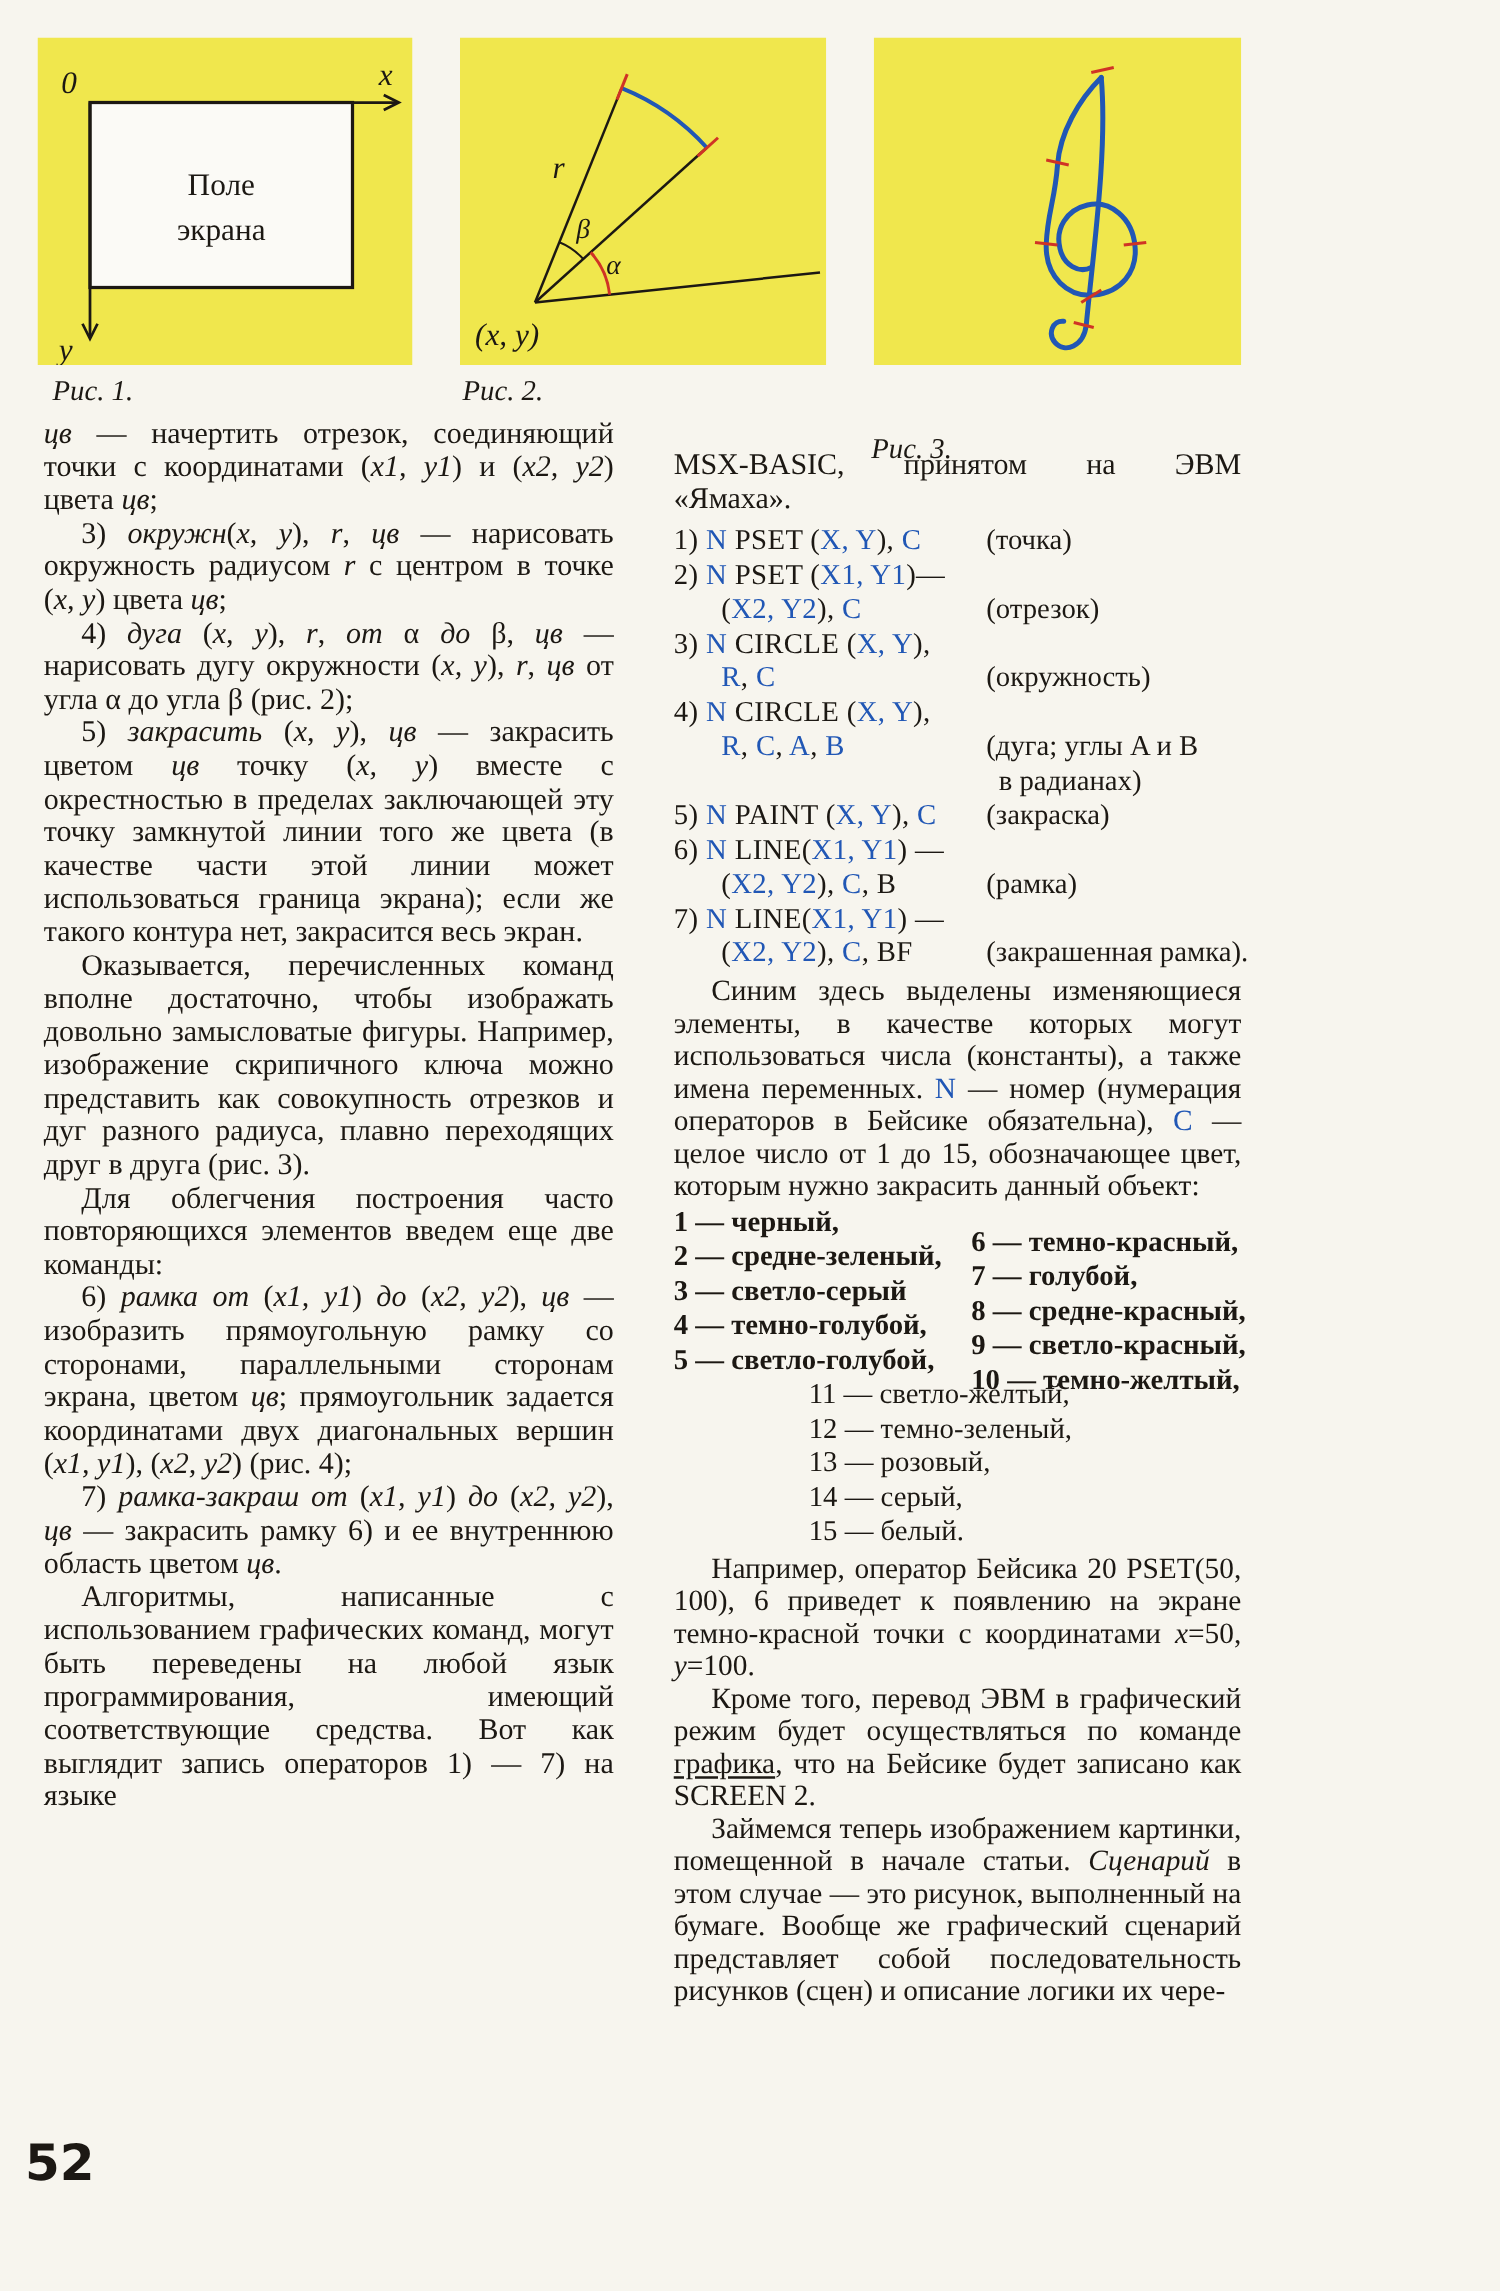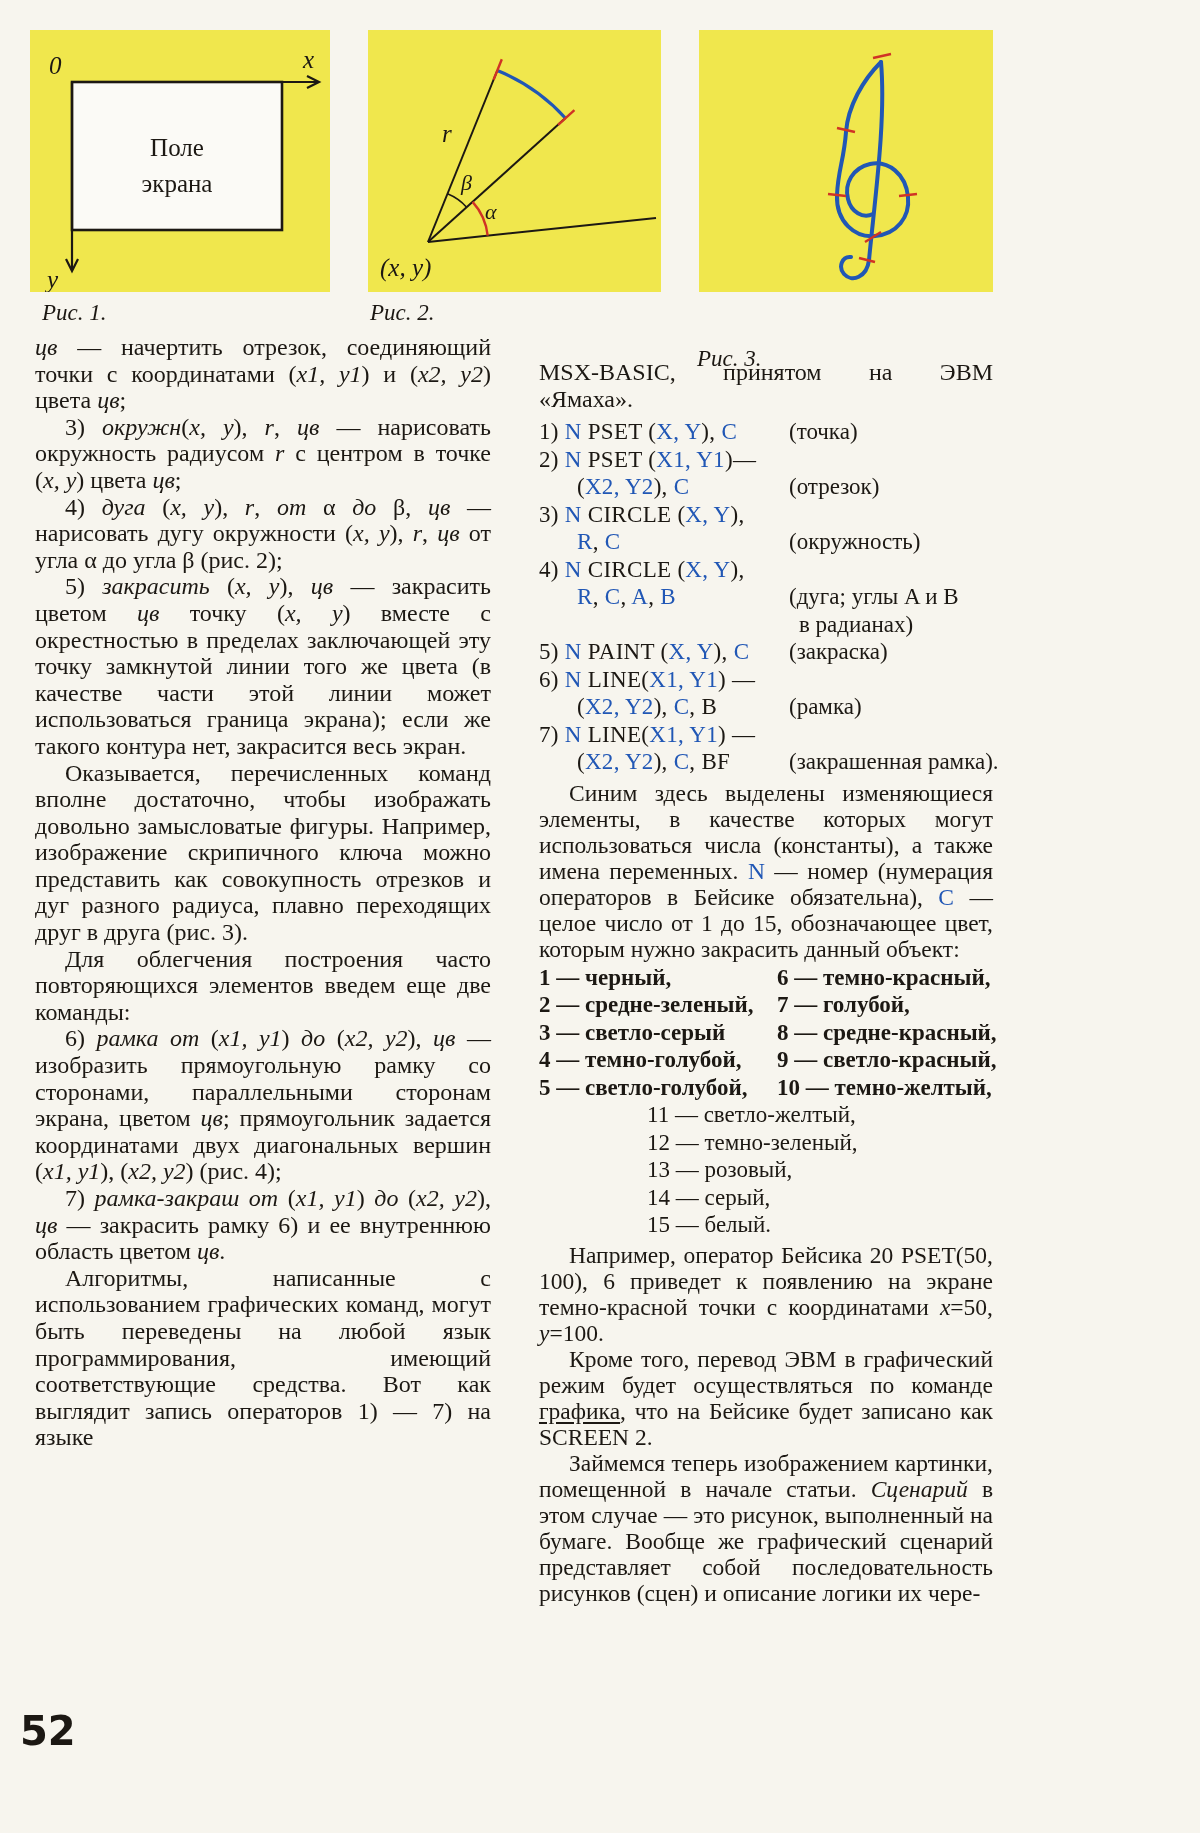--- a/index.html
+++ b/index.html
@@ -45,21 +45,21 @@
   .headline.just{text-align:justify;text-align-last:justify;}
 
   .code-block{margin:5px 0 4px;}
   .code-row{position:relative;font-size:23px;line-height:27.5px;min-height:27.5px;white-space:nowrap;letter-spacing:0.3px;}
   .code-row.ind{padding-left:38px;}
   .code-comment{position:absolute;left:250px;top:0;letter-spacing:0;}
   .code-row.cmt2 .code-comment{left:260px;}
 
   .color-table{margin:2px 0 3px;font-size:23px;line-height:27.5px;}
   .color-pair{position:relative;white-space:nowrap;font-weight:bold;}
-  .cp-right{position:absolute;left:238px;top:0;}
+  .cp-right{position:absolute;left:238px;top:16px;}
   .color-tail{padding-left:108px;white-space:nowrap;}
 
   .page-number{position:absolute;left:20px;top:1708px;font-size:40px;font-weight:bold;font-family:"DejaVu Sans",sans-serif;}
 </style>
 </head>
 <body>
 
 <div class="page">
 
   <div class="figures-row">

